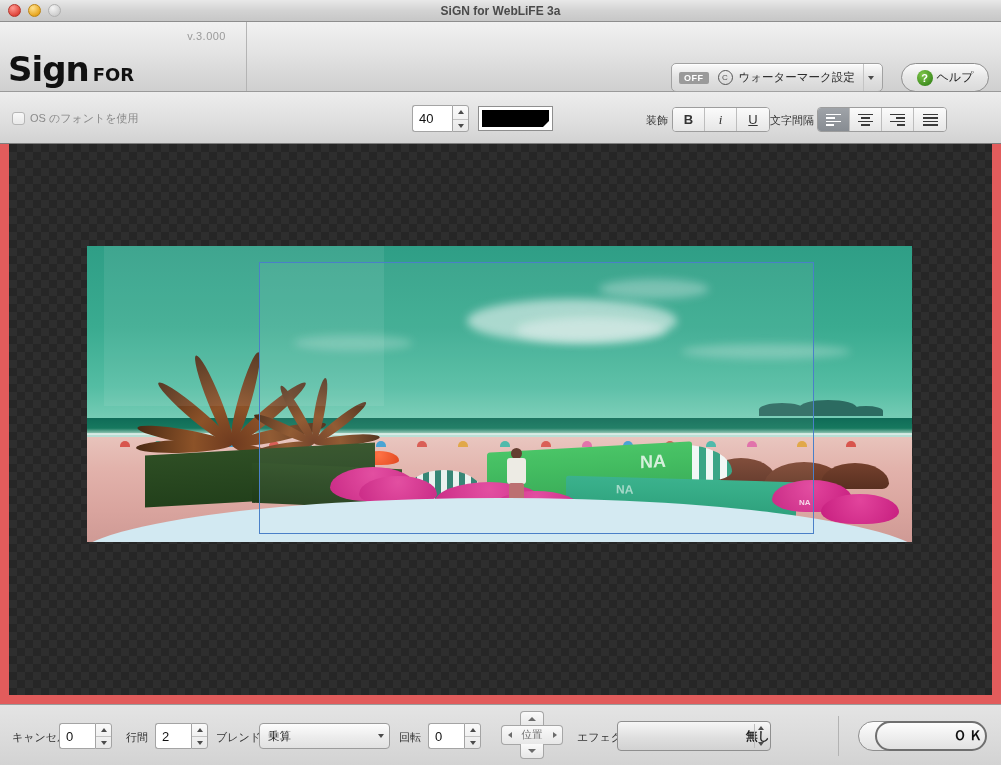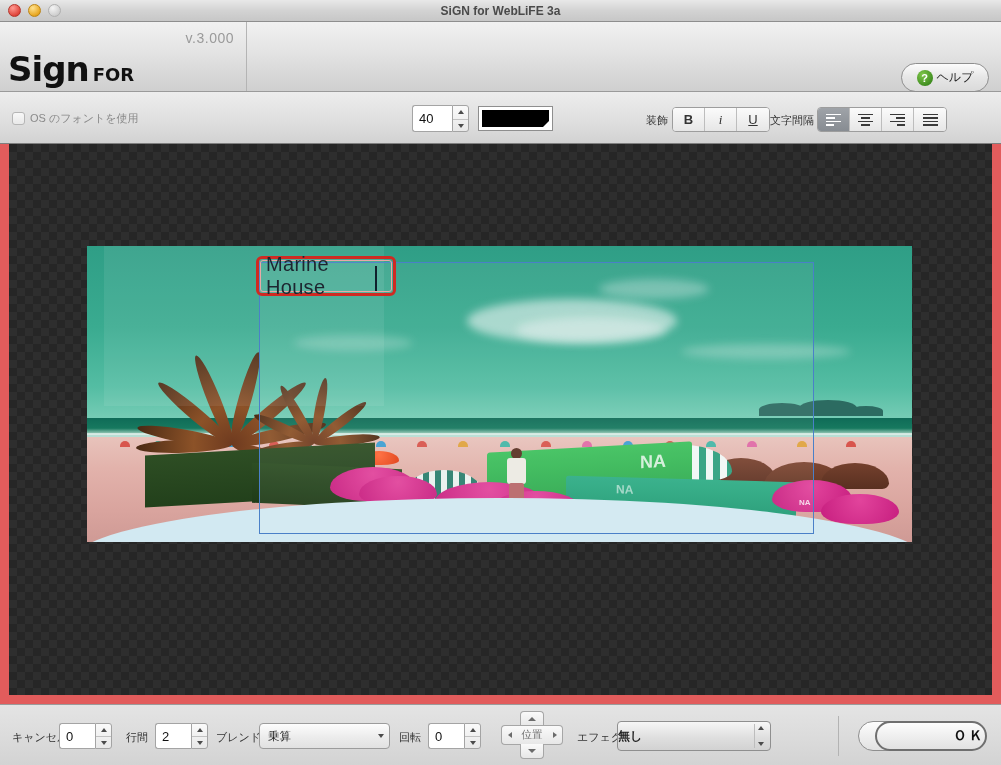--- a/index.html
+++ b/index.html
@@ -36,21 +36,21 @@
     box-sizing:border-box;
   }
   .logo-box{position:absolute;left:0;top:0;width:246px;height:69px;border-right:1px solid #b4b4b4;}
   .logo{
     position:absolute;left:8px;top:30px;
     font-size:34px;font-weight:bold;letter-spacing:-1px;color:#111;
     font-family:"DejaVu Sans",sans-serif;line-height:34px;
   }
   .logo .sub{font-size:18px;letter-spacing:0px;font-weight:bold;margin-left:4px;}
   .logo .sup{font-size:10px;vertical-align:super;}
-  .version{position:absolute;right:12px;top:8px;font-size:14px;color:#9a9a9a;letter-spacing:.5px;}
+  .version{position:absolute;right:20px;top:8px;font-size:11px;color:#9a9a9a;letter-spacing:.5px;}
 
   .wm-btn{
     position:absolute;left:671px;top:41px;width:212px;height:29px;
     background:linear-gradient(to bottom,#fbfbfb,#e2e2e2 50%,#d6d6d6);
     border:1px solid #a2a2a2;border-radius:5px;box-sizing:border-box;
     box-shadow:0 1px 0 rgba(255,255,255,.8) inset;
     display:flex;align-items:center;
   }
   .off-badge{
     margin-left:7px;background:#9a9a9a;color:#fff;font-size:9px;font-weight:bold;
@@ -311,21 +311,21 @@
     font-size:10.5px;color:#6a6a6a;}
   .tri-l{width:0;height:0;border-top:3.5px solid transparent;border-bottom:3.5px solid transparent;border-right:4.5px solid #6b6b6b;}
   .tri-r{width:0;height:0;border-top:3.5px solid transparent;border-bottom:3.5px solid transparent;border-left:4.5px solid #6b6b6b;}
   .tri-us{width:0;height:0;border-left:4px solid transparent;border-right:4px solid transparent;border-bottom:4.5px solid #6b6b6b;}
   .tri-ds{width:0;height:0;border-left:4px solid transparent;border-right:4px solid transparent;border-top:4.5px solid #6b6b6b;}
 
   .effect-select{
     position:absolute;left:617px;top:721px;width:154px;height:30px;
     background:linear-gradient(to bottom,#f6f6f6,#dfdfdf 55%,#d2d2d2);
     border:1px solid #8f8f8f;border-radius:4px;box-sizing:border-box;
-    display:flex;align-items:center;justify-content:flex-start;
+    display:flex;align-items:center;justify-content:flex-end;
   }
   .effect-select span{font-size:12px;font-weight:bold;color:#1d1d1d;}
   .eff-arrows{position:absolute;right:3px;top:2px;bottom:2px;width:12px;
     border-left:1px solid #bdbdbd;display:flex;flex-direction:column;align-items:center;justify-content:space-between;padding:2px 0;}
 
   .divider{position:absolute;left:838px;top:716px;width:1px;height:40px;background:#b3b3b3;}
 
   .btn{
     position:absolute;height:30px;border-radius:15px;box-sizing:border-box;
     display:flex;align-items:center;justify-content:flex-end;
@@ -352,20 +352,28 @@
   </div>
 
   <div class="header">
     <div class="logo-box">
       <div class="logo">
         <span>Sign</span><span class="sub">FOR WEBLiFE</span><span class="sup">*</span><span class="sub">3</span>
       </div>
       <div class="version">v.3.000</div>
     </div>
 
+    <div class="wm-btn">
+      <div class="off-badge">OFF</div>
+      <div class="copy-ico">C</div>
+      <div class="wm-label">ウォーターマーク設定</div>
+      <div class="wm-arrow">
+          <div class="tri-d"></div>
+        </div>
+    </div>
 
     <div class="help-btn">
       <div class="q-ico">?</div>
       <div class="help-label">ヘルプ</div>
     </div>
   </div>
 
   <div class="fonttoolbar"></div>
 
   <div class="chk-row">
@@ -536,25 +544,20 @@
 
         <div class="ovl-left"></div>
         <div class="dots"></div>
         <div class="bowcurve"></div>
       </div>
 
       <div class="selframe">
         <div class="selframe-fill"></div>
       </div>
 
-      <div class="textbox">
-        <div class="textbox-inner"></div>
-        <div class="tb-text">Marine House</div>
-        <div class="caret"></div>
-      </div>
 
     </div>
 
   </div>
 
   <div class="bottombar"></div>
 
   <div class="bl" style="left:12px;top:730px;">キャンセル</div>
   <div class="num-field" style="left:59px;top:723px;width:36px;">
     <span>0</span>

